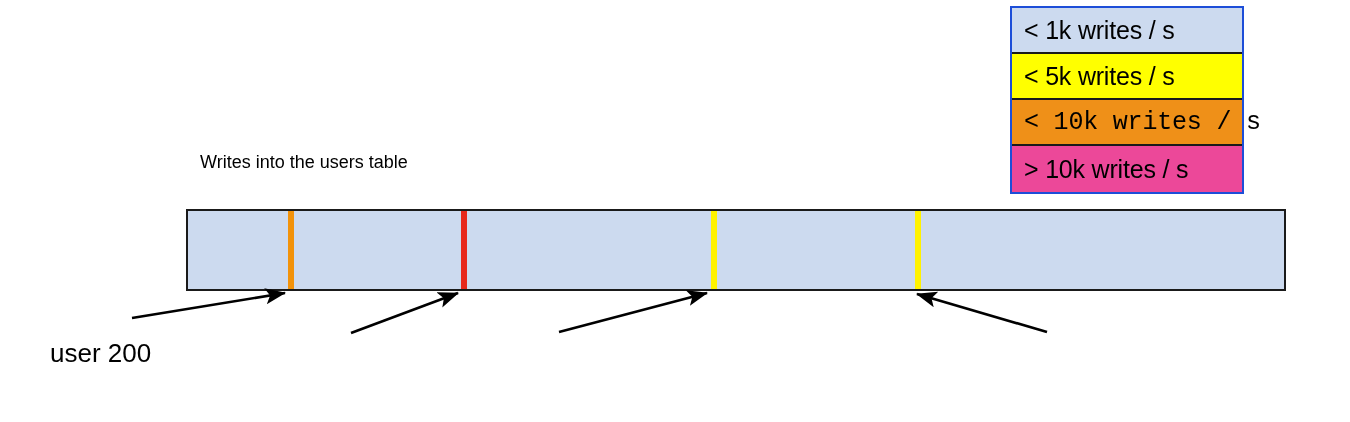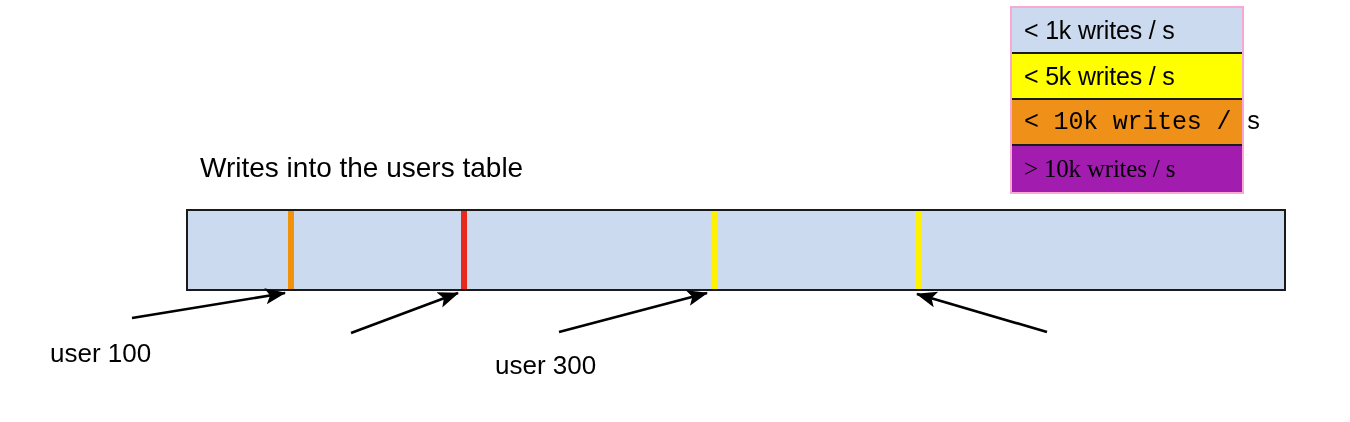--- a/index.html
+++ b/index.html
@@ -20,21 +20,21 @@
     width: 1350px;
     height: 422px;
   }
 
   
   .legend {
     position: absolute;
     left: 1010px;
     top: 6px;
     width: 234px;
-    border: 2px solid #f9a8d4;
+    border: 2px solid #1d4ed8;
     box-sizing: border-box;
     background: #ffffff;
   }
   .legend-row {
     height: 46px;
     box-sizing: border-box;
     border-bottom: 2px solid #1a1a1a;
     display: flex;
     align-items: center;
     padding-left: 12px;
@@ -45,21 +45,21 @@
     color: #000000;
     letter-spacing: -0.2px;
     white-space: nowrap;
   }
 
   
   .chart-title {
     position: absolute;
     left: 200px;
     top: 152px;
-    font-size: 28px;
+    font-size: 18px;
     color: #000000;
     white-space: nowrap;
   }
 
   
   .bar {
     position: absolute;
     left: 186px;
     top: 209px;
     width: 1100px;
@@ -99,21 +99,21 @@
   <div class="legend">
     <div class="legend-row" style="background:#ccdaef;">
       <span class="legend-label">&lt; 1k writes / s</span>
     </div>
     <div class="legend-row" style="background:#ffff00;">
       <span class="legend-label">&lt; 5k writes / s</span>
     </div>
     <div class="legend-row" style="background:#ef9018;font-family:Liberation Mono, monospace;">
       <span class="legend-label">&lt; 10k writes / s</span>
     </div>
-    <div class="legend-row" style="background:#a21caf;font-family:Liberation Serif, serif;">
+    <div class="legend-row" style="background:#ec4899;">
       <span class="legend-label">&gt; 10k writes / s</span>
     </div>
   </div>
 
   <div class="chart-title">Writes into the users table</div>
 
   <div class="bar">
     <div class="marker" style="left:100px; background:#f2920a;"></div>
     <div class="marker" style="left:273px; background:#e8281c;"></div>
     <div class="marker" style="left:523px; background:#fff200;"></div>
@@ -125,16 +125,15 @@
       <marker id="ahead" markerWidth="9" markerHeight="9" refX="7.6" refY="3.1" orient="auto">
         <path d="M0,0 L8,3.1 L0,6.2 L1.8,3.1 z" fill="#000000"></path>
       </marker>
     </defs>
     <line x1="132" y1="318" x2="285" y2="293" stroke="#000000" stroke-width="2.6" marker-end="url(#ahead)"></line>
     <line x1="351" y1="333" x2="458" y2="293" stroke="#000000" stroke-width="2.6" marker-end="url(#ahead)"></line>
     <line x1="559" y1="332" x2="707" y2="293" stroke="#000000" stroke-width="2.6" marker-end="url(#ahead)"></line>
     <line x1="1047" y1="332" x2="917" y2="294" stroke="#000000" stroke-width="2.6" marker-end="url(#ahead)"></line>
   </svg>
 
-  <div class="user-label" style="left:50px; top:338px;">user 100</div>
-  <div class="user-label" style="left:495px; top:350px;">user 300</div>
+  <div class="user-label" style="left:50px; top:338px;">user 200</div>
 
 </div>
 
 </body></html>

